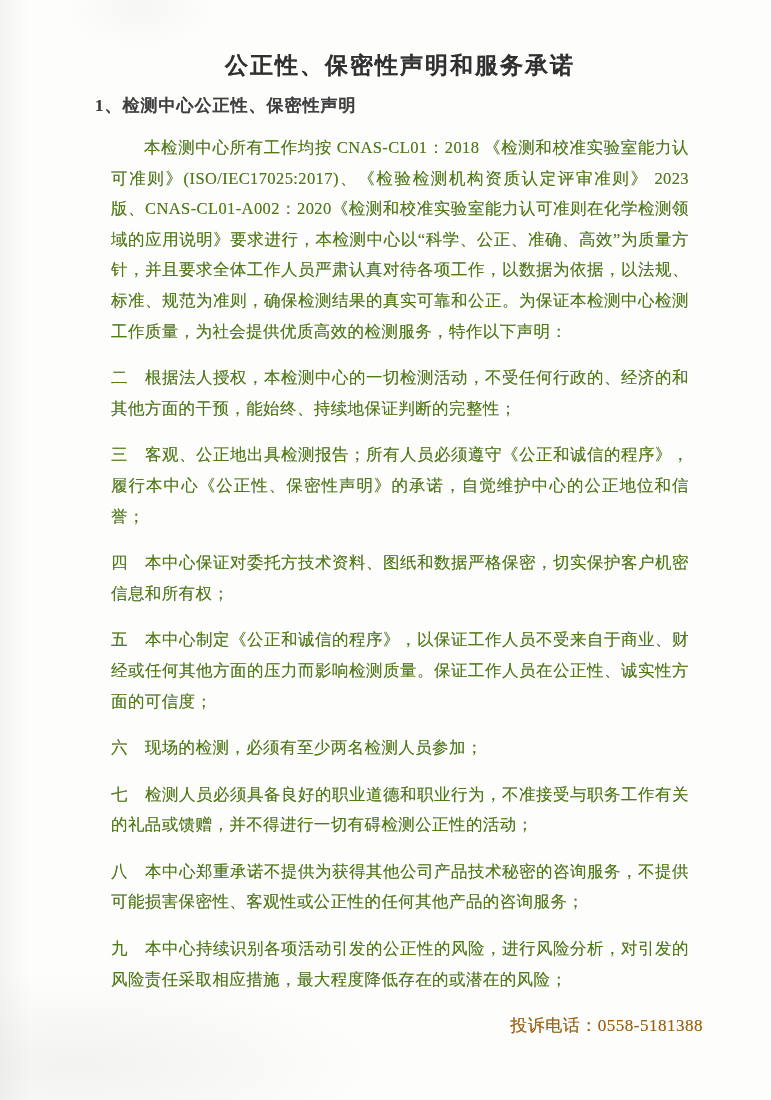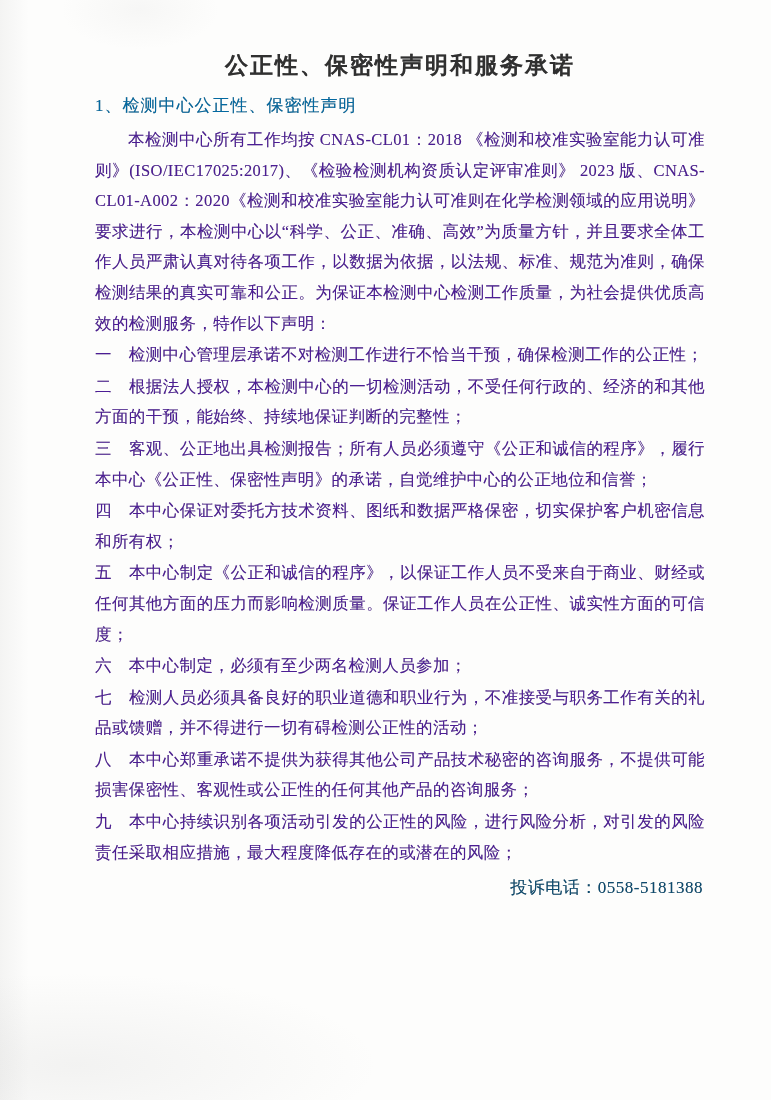--- a/index.html
+++ b/index.html
@@ -48,71 +48,70 @@
     font-size: 23px;
     font-weight: bold;
     text-align: center;
     letter-spacing: 2px;
     color: #303030;
     margin: 0 0 13px 0;
     text-shadow: 0 0 0.5px rgba(48,48,48,0.55);
   }
   .section-heading {
     font-size: 17px;
-    font-weight: normal;
+    font-weight: bold;
     letter-spacing: 1px;
-    color: #0369a1;
+    color: #404040;
     margin: 0 0 8px 0;
     text-shadow: 0 0 0.4px rgba(51,51,51,0.5);
   }
   .body-text {
     font-size: 16.5px;
     line-height: 30.6px;
     letter-spacing: 0.4px;
     text-align: justify;
     text-justify: inter-ideograph;
-    margin: 0;
-    color: #4c1d95;
+    margin: 16px;
+    color: #4d7c0f;
     text-shadow: 0 0 0.4px rgba(61,61,61,0.45);
   }
   .intro {
     text-indent: 2em;
   }
   .decl {
     margin-top: 1px;
   }
   .footer-line {
     font-size: 17px;
     line-height: 30.6px;
     letter-spacing: 0.5px;
     text-align: right;
     margin: 5px 2px 0 0;
-    color: #0c4a6e;
+    color: #a16207;
     text-shadow: 0 0 0.4px rgba(61,61,61,0.45);
   }
 </style>
 </head>
 <body>
 
 <div class="page">
   <div class="smudge-left"></div>
   <div class="smudge-top"></div>
   <div class="smudge-bottom"></div>
 
   <div class="content">
     <h1 class="doc-title">公正性、保密性声明和服务承诺</h1>
     <h2 class="section-heading">1、检测中心公正性、保密性声明</h2>
 
     <p class="body-text intro">本检测中心所有工作均按 CNAS-CL01：2018 《检测和校准实验室能力认可准则》(ISO/IEC17025:2017)、《检验检测机构资质认定评审准则》 2023 版、CNAS-CL01-A002：2020《检测和校准实验室能力认可准则在化学检测领域的应用说明》要求进行，本检测中心以“科学、公正、准确、高效”为质量方针，并且要求全体工作人员严肃认真对待各项工作，以数据为依据，以法规、标准、规范为准则，确保检测结果的真实可靠和公正。为保证本检测中心检测工作质量，为社会提供优质高效的检测服务，特作以下声明：</p>
 
-    <p class="body-text decl">一　检测中心管理层承诺不对检测工作进行不恰当干预，确保检测工作的公正性；</p>
     <p class="body-text decl">二　根据法人授权，本检测中心的一切检测活动，不受任何行政的、经济的和其他方面的干预，能始终、持续地保证判断的完整性；</p>
     <p class="body-text decl">三　客观、公正地出具检测报告；所有人员必须遵守《公正和诚信的程序》，履行本中心《公正性、保密性声明》的承诺，自觉维护中心的公正地位和信誉；</p>
     <p class="body-text decl">四　本中心保证对委托方技术资料、图纸和数据严格保密，切实保护客户机密信息和所有权；</p>
     <p class="body-text decl">五　本中心制定《公正和诚信的程序》，以保证工作人员不受来自于商业、财经或任何其他方面的压力而影响检测质量。保证工作人员在公正性、诚实性方面的可信度；</p>
-    <p class="body-text decl">六　本中心制定，必须有至少两名检测人员参加；</p>
+    <p class="body-text decl">六　现场的检测，必须有至少两名检测人员参加；</p>
     <p class="body-text decl">七　检测人员必须具备良好的职业道德和职业行为，不准接受与职务工作有关的礼品或馈赠，并不得进行一切有碍检测公正性的活动；</p>
     <p class="body-text decl">八　本中心郑重承诺不提供为获得其他公司产品技术秘密的咨询服务，不提供可能损害保密性、客观性或公正性的任何其他产品的咨询服务；</p>
     <p class="body-text decl">九　本中心持续识别各项活动引发的公正性的风险，进行风险分析，对引发的风险责任采取相应措施，最大程度降低存在的或潜在的风险；</p>
 
     <p class="footer-line">投诉电话：0558-5181388</p>
   </div>
 </div>
 
 </body></html>

